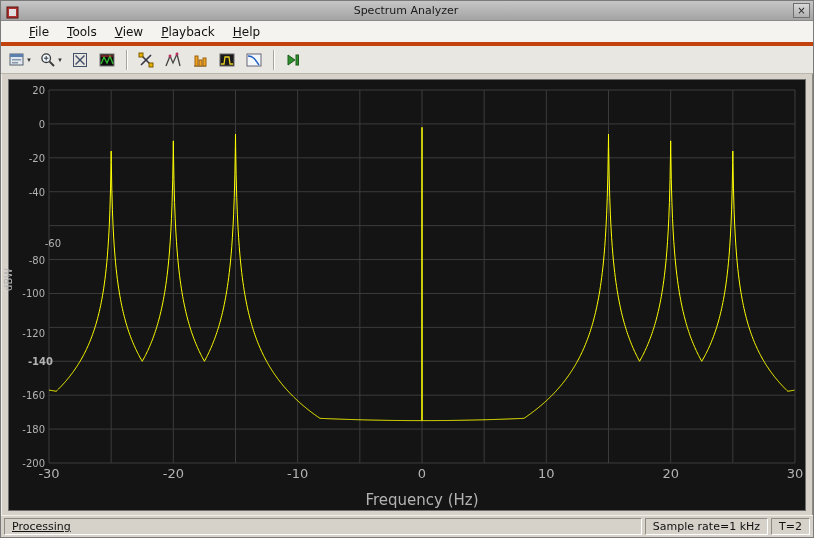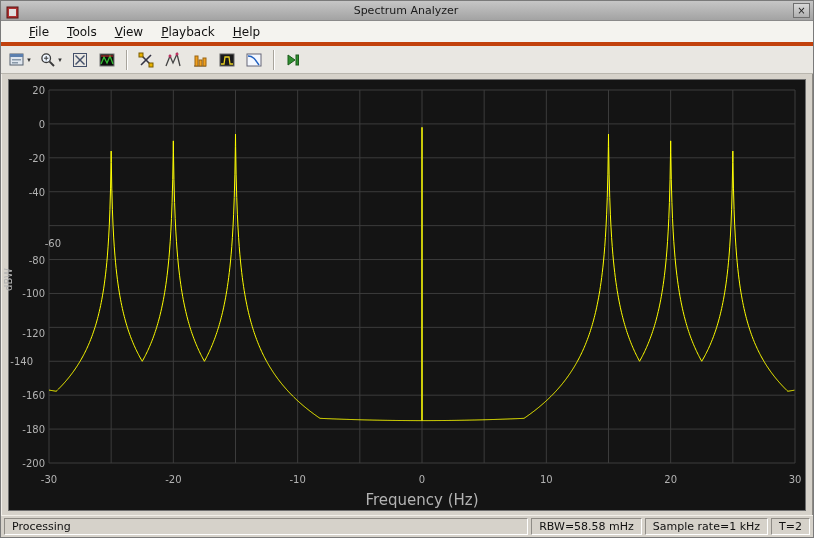--- a/index.html
+++ b/index.html
@@ -18,28 +18,28 @@
   .toolbar{height:28px;background:#e9e7e2;border-bottom:1px solid #b9b6ae;display:flex;align-items:center;padding:0 5px;gap:2px;flex:0 0 auto;}
   .tbtn{height:23px;min-width:25px;display:flex;align-items:center;justify-content:center;background:transparent;border:1px solid transparent;padding:1px 2px;cursor:default;}
   .tbtn .dd{font-size:6px;color:#333;margin-left:1px;}
   .tsep{width:2px;height:20px;border-left:1px solid #a8a49c;border-right:1px solid #ffffff;margin:0 4px;}
   
   .plot-region{flex:1;padding:5px 7px 4px 7px;display:flex;min-height:0;}
   .plot-widget{flex:1;background:#141414;border:1px solid #6e6e6e;display:flex;flex-direction:column;min-height:0;}
   .plot-title{height:15px;background:#4f4f4f;color:#e8e8e8;font-size:11px;font-weight:bold;text-align:center;line-height:15px;flex:0 0 auto;}
   .plot-canvas{flex:1;position:relative;min-height:0;}
   .plot-canvas svg{position:absolute;left:0;top:0;}
-  .xtick{position:absolute;transform:translateX(-50%);color:#b3b3b3;font-size:10px;white-space:nowrap;margin-top:8px;}
+  .xtick{position:absolute;transform:translateX(-50%);color:#b3b3b3;font-size:13px;white-space:nowrap;}
   .ytick{position:absolute;transform:translate(-100%,-50%);color:#b3b3b3;font-size:10px;white-space:nowrap;}
   .ylabel{position:absolute;left:-12px;top:45%;transform:rotate(-90deg);color:#b3b3b3;font-size:10px;}
   .xlabel{position:absolute;bottom:1px;left:0;width:100%;padding-left:30px;text-align:center;color:#b3b3b3;font-size:15px;}
   
   .statusbar{height:22px;background:#d6d2ca;border-top:1px solid #f2efe9;display:flex;align-items:stretch;padding:2px 3px;gap:3px;flex:0 0 auto;}
   .status-cell{border:1px solid;border-color:#8f8c86 #ffffff #ffffff #8f8c86;font-size:11px;color:#111;display:flex;align-items:center;padding:0 7px;white-space:nowrap;}
-  .status-left{flex:1;}
+  .status-left{flex:1;text-decoration:underline;}
 </style>
 </head>
 <body>
 
 <div class="window">
 
   <div class="titlebar">
     <span class="win-icon">
       <svg width="13" height="13">
           <rect x="1" y="1" width="11" height="11" fill="#b03030" stroke="#5a1414"></rect>
@@ -179,33 +179,32 @@
             <div class="xtick" style="left: 661.667px; top: 386px;">20</div>
             <div class="xtick" style="left: 786px; top: 386px;">30</div>
             <div class="ytick" style="left: 36px; top: 10px;">20</div>
             <div class="ytick" style="left: 36px; top: 43.9091px;">0</div>
             <div class="ytick" style="left: 36px; top: 77.8182px;">-20</div>
             <div class="ytick" style="left: 36px; top: 111.727px;">-40</div>
             <div class="ytick" style="left: 36px; top: 163px; margin-left: 16px;">-60</div>
             <div class="ytick" style="left: 36px; top: 179.545px;">-80</div>
             <div class="ytick" style="left: 36px; top: 213.455px;">-100</div>
             <div class="ytick" style="left: 36px; top: 247.364px; margin-top: 6px;">-120</div>
-            <div class="ytick" style="left: 24px; top: 281.273px;">-140</div>
+            <div class="ytick" style="left: 44px; top: 281.273px; font-weight: bold;">-140</div>
             <div class="ytick" style="left: 36px; top: 315.182px;">-160</div>
             <div class="ytick" style="left: 36px; top: 349.091px;">-180</div>
             <div class="ytick" style="left: 36px; top: 383px;">-200</div>
           </div>
         <div class="ylabel">dBW</div>
         <div class="xlabel">Frequency (Hz)</div>
       </div>
     </div>
   </div>
 
   <div class="statusbar">
     <div class="status-cell status-left">Processing</div>
     <div style="display:flex;gap:3px;" id="status-segments">
-        <div class="status-cell">RBW=58.58 mHz</div>
         <div class="status-cell">Sample rate=1 kHz</div>
         <div class="status-cell">T=2</div>
       </div>
   </div>
 
 </div>
 
 </body></html>

